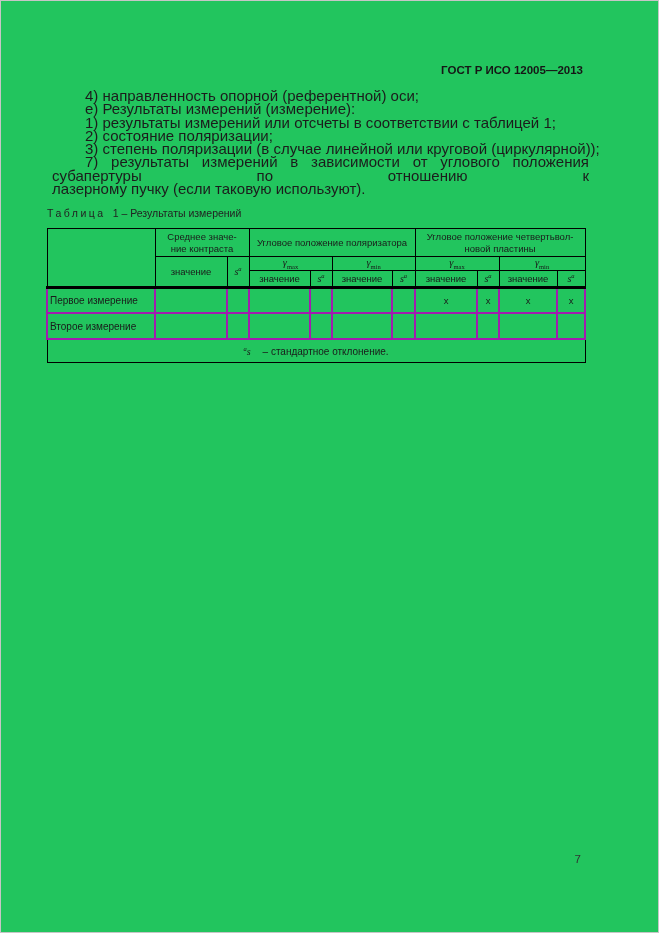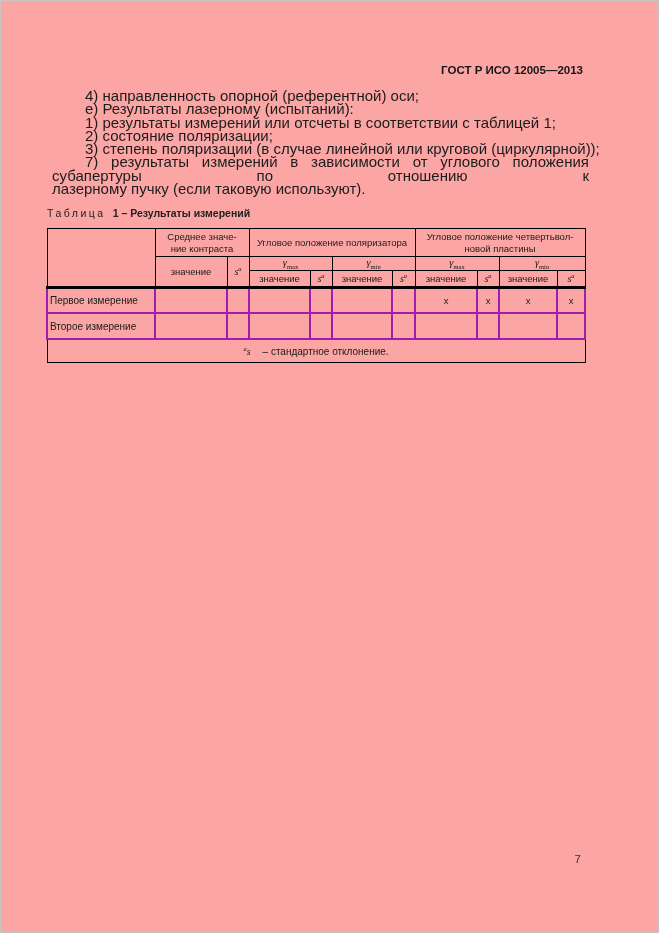--- a/index.html
+++ b/index.html
@@ -1,37 +1,37 @@
 <!DOCTYPE html>
 <html><head>
 <meta charset="utf-8">
 <style>
   * { margin:0; padding:0; box-sizing:border-box; }
   html,body { background:#ffffff; }
   body { font-family:"Liberation Sans", sans-serif; color:#1c1c1c; }
   .page {
     position:relative; width:659px; height:933px;
-    background:#fca5a5; border:1px solid #c6c6c6; overflow:hidden;
+    background:#22c55e; border:1px solid #c6c6c6; overflow:hidden;
   }
   .doc-header {
     position:absolute; top:63px; left:45px; width:537px;
     text-align:right; font-weight:bold; font-size:11.5px; color:#161616;
   }
   .text-block {
     position:absolute; top:88px; left:45px; width:537px;
     font-size:15px; line-height:13.3px; color:#1c1c1c;margin-left:6px;
   }
   .text-block .line { white-space:nowrap; }
   .text-block .indent { padding-left:33px; }
   .text-block .wrap1 { text-indent:33px; text-align:justify; text-align-last:justify; white-space:normal; }
   .caption {
     position:absolute; top:206px; left:46px; font-size:10.5px; color:#222;
   }
   .cap-word { letter-spacing:2.5px; }
-  .cap-rest { margin-left:7px;font-weight:bold; }
+  .cap-rest { margin-left:7px; }
   table.results {
     position:absolute; top:227px; left:45px; width:538px;
     border-collapse:collapse; table-layout:fixed;
     font-size:9.5px; color:#1a1a1a;
   }
   table.results th, table.results td {
     border:1px solid #000; font-weight:normal; text-align:center;
     vertical-align:middle; overflow:hidden; padding:0;
   }
   tr.hrow1 { height:28px; }
@@ -62,21 +62,21 @@
 </style>
 </head>
 <body>
 
 <div class="page">
 
   <div class="doc-header">ГОСТ Р ИСО 12005—2013</div>
 
   <div class="text-block">
     <div class="line indent">4) направленность опорной (референтной) оси;</div>
-    <div class="line indent">е) Результаты лазерному (испытаний):</div>
+    <div class="line indent">е) Результаты измерений (измерение):</div>
     <div class="line indent">1) результаты измерений или отсчеты в соответствии с таблицей 1;</div>
     <div class="line indent">2) состояние поляризации;</div>
     <div class="line indent">3) степень поляризации (в случае линейной или круговой (циркулярной));</div>
     <div class="wrap1">7) результаты измерений в зависимости от углового положения субапертуры по отношению к</div>
     <div class="line">лазерному пучку (если таковую используют).</div>
   </div>
 
   <div class="caption">
     <span class="cap-word">Таблица</span><span class="cap-rest">1 – Результаты измерений</span>
   </div>

